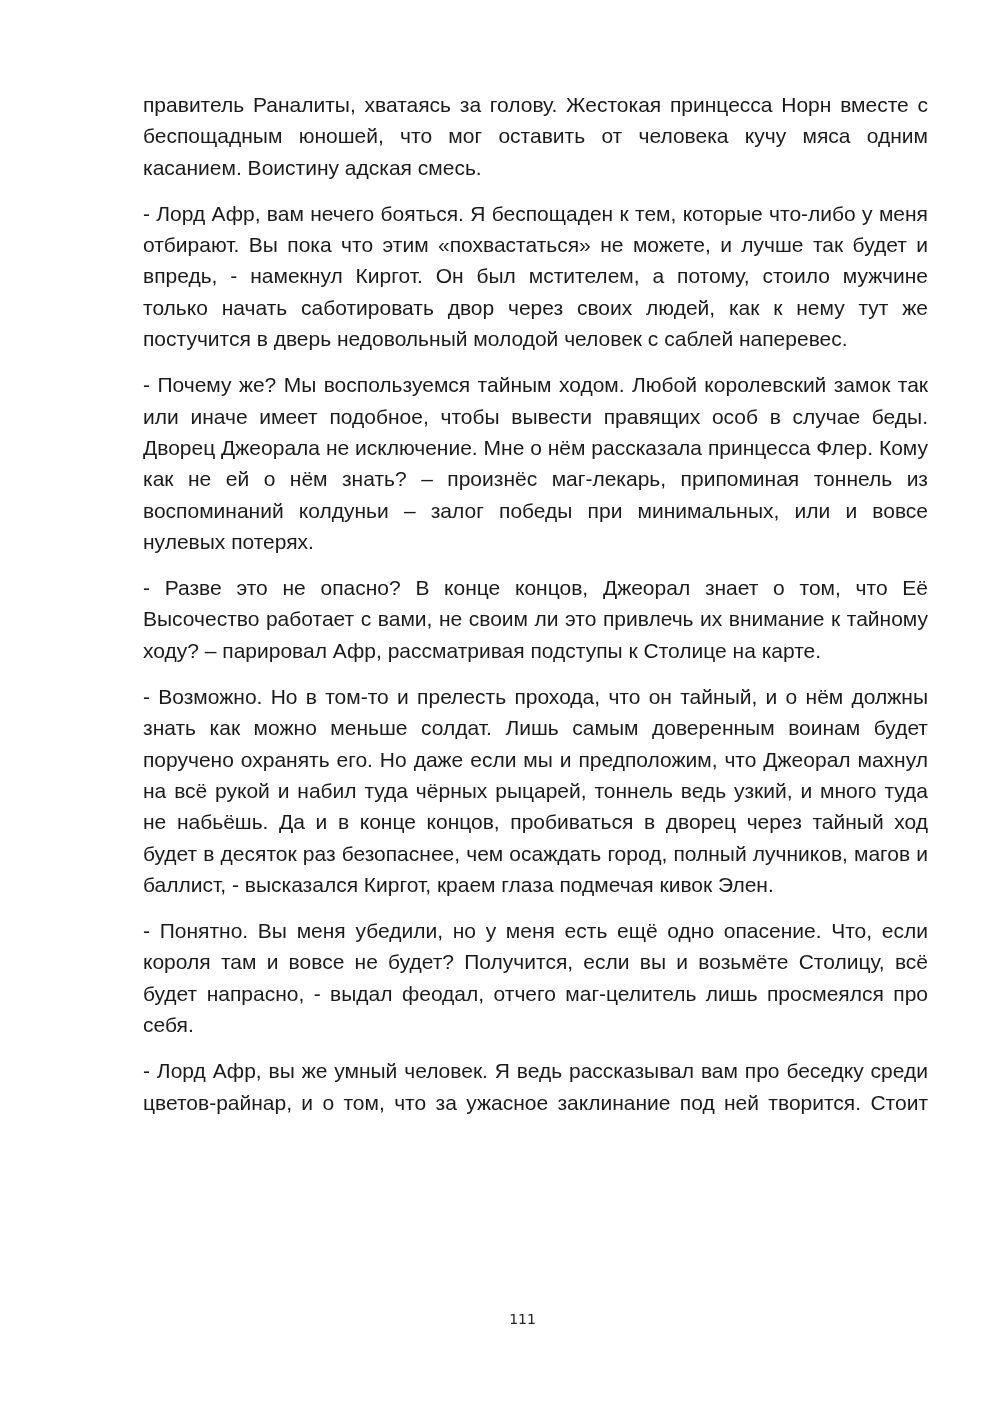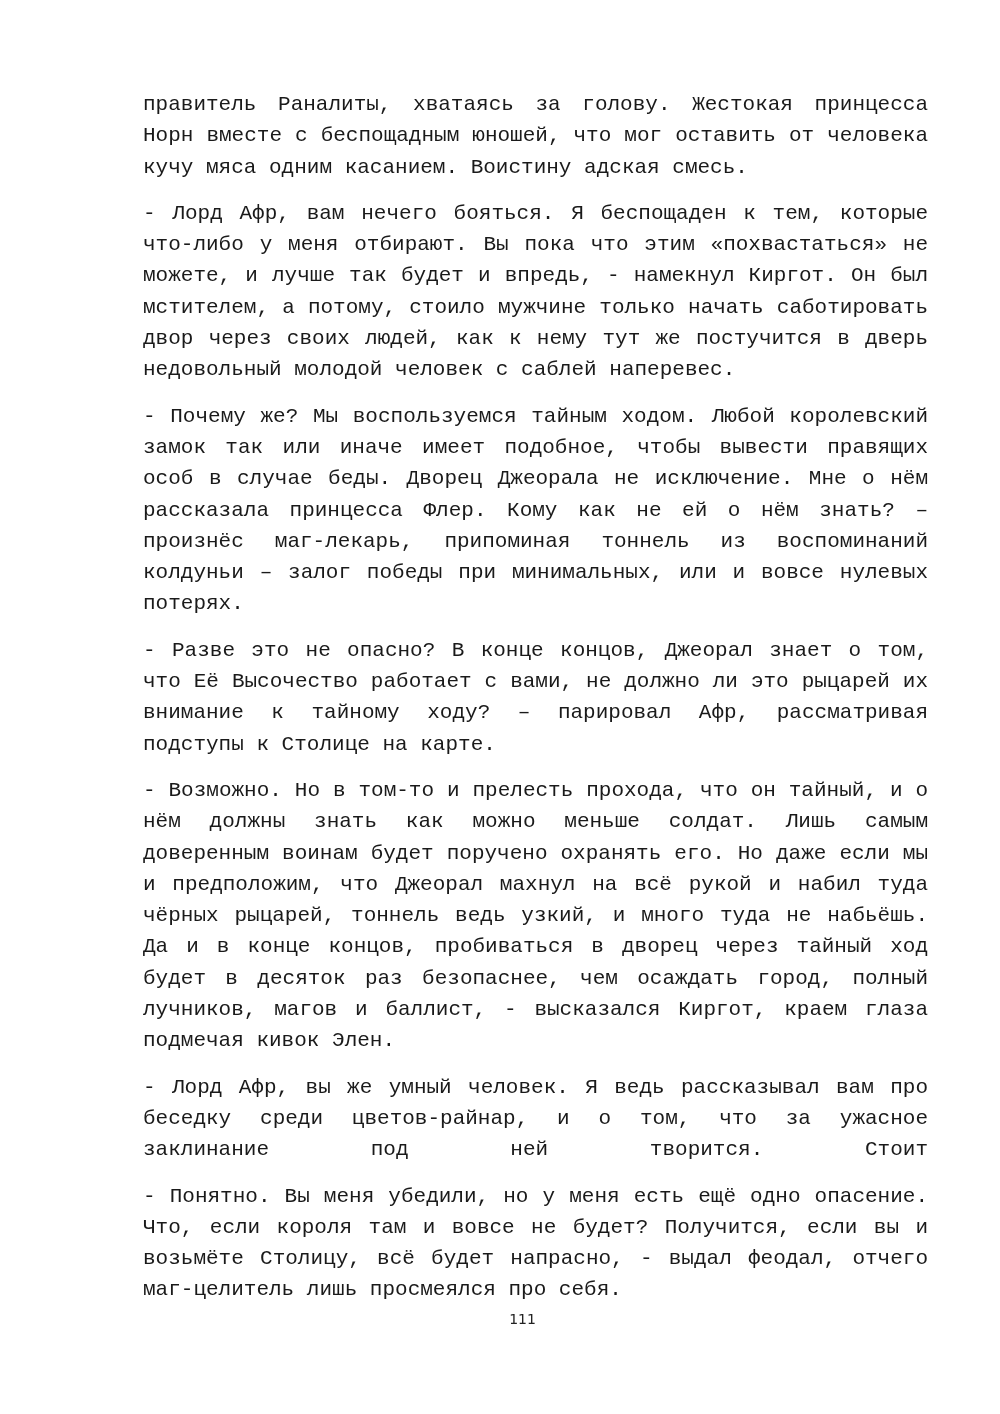--- a/index.html
+++ b/index.html
@@ -12,21 +12,21 @@
       height: 1414px;
       position: relative;
       overflow: hidden;
       color: #1a1a1a;
     }
     .page-body {
       position: absolute;
       left: 143px;
       top: 89px;
       width: 785px;
-      font-family: Liberation Mono, monospace;
+      font-family: Liberation Sans, sans-serif;
       font-size: 21px;
       line-height: 31.3px;
       text-align: justify;
     }
     .page-body p {
       margin: 0 0 15px 0;
       padding: 0;
       hyphens: none;
     }
     .page-number {
@@ -40,19 +40,19 @@
       color: #222;
     }
   </style>
 </head>
 <body>
 
 <main class="page-body">
   <p>правитель Раналиты, хватаясь за голову. Жестокая принцесса Норн вместе с беспощадным юношей, что мог оставить от человека кучу мяса одним касанием. Воистину адская смесь.</p>
   <p>- Лорд Афр, вам нечего бояться. Я беспощаден к тем, которые что-либо у меня отбирают. Вы пока что этим «похвастаться» не можете, и лучше так будет и впредь, - намекнул Киргот. Он был мстителем, а потому, стоило мужчине только начать саботировать двор через своих людей, как к нему тут же постучится в дверь недовольный молодой человек с саблей наперевес.</p>
   <p>- Почему же? Мы воспользуемся тайным ходом. Любой королевский замок так или иначе имеет подобное, чтобы вывести правящих особ в случае беды. Дворец Джеорала не исключение. Мне о нём рассказала принцесса Флер. Кому как не ей о нём знать? – произнёс маг-лекарь, припоминая тоннель из воспоминаний колдуньи – залог победы при минимальных, или и вовсе нулевых потерях.</p>
-  <p>- Разве это не опасно? В конце концов, Джеорал знает о том, что Её Высочество работает с вами, не должно ли это рыцарей их внимание к тайному ходу? – парировал Афр, рассматривая подступы к Столице на карте.</p>
+  <p>- Разве это не опасно? В конце концов, Джеорал знает о том, что Её Высочество работает с вами, не своим ли это привлечь их внимание к тайному ходу? – парировал Афр, рассматривая подступы к Столице на карте.</p>
   <p>- Возможно. Но в том-то и прелесть прохода, что он тайный, и о нём должны знать как можно меньше солдат. Лишь самым доверенным воинам будет поручено охранять его. Но даже если мы и предположим, что Джеорал махнул на всё рукой и набил туда чёрных рыцарей, тоннель ведь узкий, и много туда не набьёшь. Да и в конце концов, пробиваться в дворец через тайный ход будет в десяток раз безопаснее, чем осаждать город, полный лучников, магов и баллист, - высказался Киргот, краем глаза подмечая кивок Элен.</p>
+  <p>- Понятно. Вы меня убедили, но у меня есть ещё одно опасение. Что, если короля там и вовсе не будет? Получится, если вы и возьмёте Столицу, всё будет напрасно, - выдал феодал, отчего маг-целитель лишь просмеялся про себя.</p>
   <p style="text-align-last: justify;">- Лорд Афр, вы же умный человек. Я ведь рассказывал вам про беседку среди цветов-райнар, и о том, что за ужасное заклинание под ней творится. Стоит</p>
-  <p>- Понятно. Вы меня убедили, но у меня есть ещё одно опасение. Что, если короля там и вовсе не будет? Получится, если вы и возьмёте Столицу, всё будет напрасно, - выдал феодал, отчего маг-целитель лишь просмеялся про себя.</p>
 </main>
 
 <div class="page-number">111</div>
 
 </body></html>

